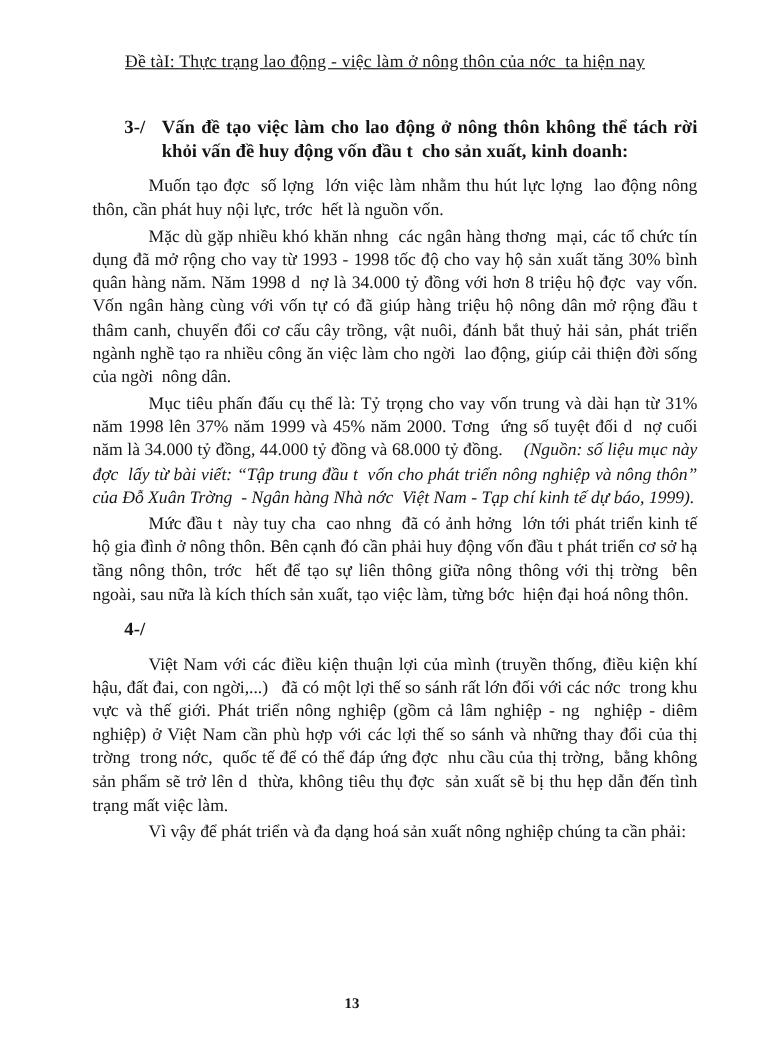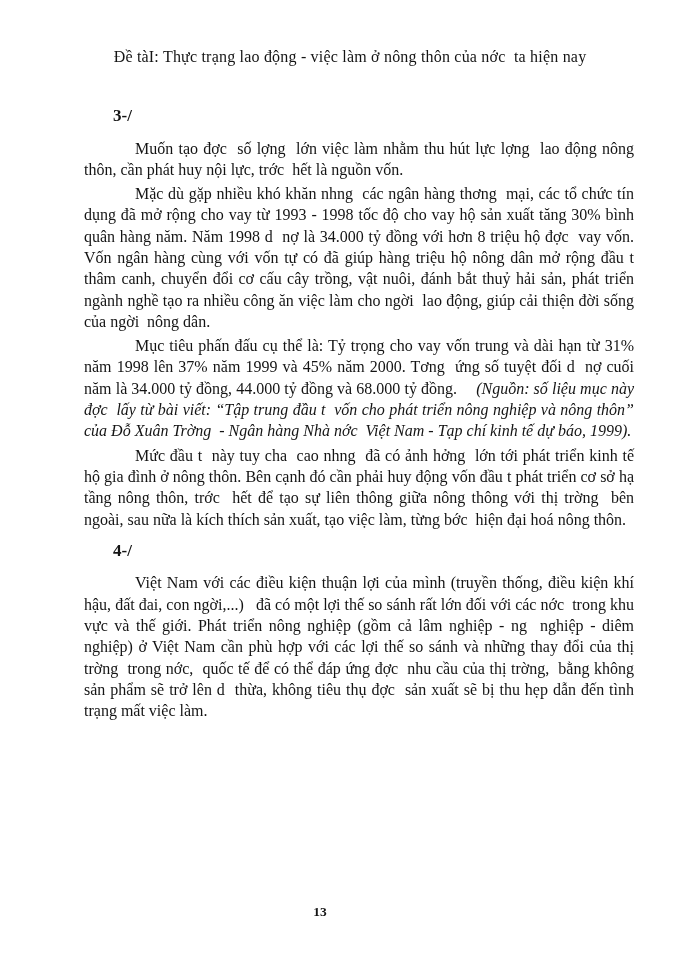--- a/index.html
+++ b/index.html
@@ -19,20 +19,21 @@
   .doc-header {
     position: absolute;
     top: 47px;
     left: 0;
     width: 700px;
     text-align: center;
     font-size: 16px;
     line-height: 20px;
     letter-spacing: 0.2px;
     white-space: pre-wrap;
+    text-decoration: underline;
   }
   .content {
     position: absolute;
     top: 89px;
     left: 84px;
     width: 550px;
   }
   .heading {
     display: flex;
     font-weight: bold;
@@ -78,35 +79,37 @@
 <body>
 
 <div class="page">
 
   <div class="doc-header">Đề tàI: Thực trạng lao động - việc làm ở nông thôn của nớc  ta hiện nay</div>
 
   <div class="content">
 
     <h2 class="heading h3">
       <span class="sec-num">3-/</span>
+      <span class="sec-title">Vấn đề tạo việc làm cho lao động ở nông thôn không thể tách rời khỏi vấn đề huy động vốn đầu t  cho sản xuất, kinh doanh:</span>
     </h2>
 
     <p class="para">Muốn tạo đợc  số lợng  lớn việc làm nhằm thu hút lực lợng  lao động nông thôn, cần phát huy nội lực, trớc  hết là nguồn vốn.</p>
 
 
     <p class="para">Mặc dù gặp nhiều khó khăn nhng  các ngân hàng thơng  mại, các tổ chức tín dụng đã mở rộng cho vay từ 1993 - 1998 tốc độ cho vay hộ sản xuất tăng 30% bình quân hàng năm. Năm 1998 d  nợ là 34.000 tỷ đồng với hơn 8 triệu hộ đợc  vay vốn. Vốn ngân hàng cùng với vốn tự có đã giúp hàng triệu hộ nông dân mở rộng đầu t  thâm canh, chuyển đổi cơ cấu cây trồng, vật nuôi, đánh bắt thuỷ hải sản, phát triển ngành nghề tạo ra nhiều công ăn việc làm cho ngời  lao động, giúp cải thiện đời sống của ngời  nông dân.</p>
 
     <p class="para"><span>Mục tiêu phấn đấu cụ thể là: Tỷ trọng cho vay vốn trung và dài hạn từ 31% năm 1998 lên 37% năm 1999 và 45% năm 2000. Tơng  ứng số tuyệt đối d  nợ cuối năm là 34.000 tỷ đồng, 44.000 tỷ đồng và 68.000 tỷ đồng. </span><span class="src-italic">(Nguồn: số liệu mục này đợc  lấy từ bài viết: “Tập trung đầu t  vốn cho phát triển nông nghiệp và nông thôn” của Đỗ Xuân Trờng  - Ngân hàng Nhà nớc  Việt Nam - Tạp chí kinh tế dự báo, 1999).</span></p>
 
     <p class="para">Mức đầu t  này tuy cha  cao nhng  đã có ảnh hởng  lớn tới phát triển kinh tế hộ gia đình ở nông thôn. Bên cạnh đó cần phải huy động vốn đầu t phát triển cơ sở hạ tầng nông thôn, trớc  hết để tạo sự liên thông giữa nông thông với thị trờng  bên ngoài, sau nữa là kích thích sản xuất, tạo việc làm, từng bớc  hiện đại hoá nông thôn.</p>
 
     <h2 class="heading h4">
       <span class="sec-num">4-/</span>
     </h2>
 
     <p class="para">Việt Nam với các điều kiện thuận lợi của mình (truyền thống, điều kiện khí hậu, đất đai, con ngời,...)   đã có một lợi thế so sánh rất lớn đối với các nớc  trong khu vực và thế giới. Phát triển nông nghiệp (gồm cả lâm nghiệp - ng  nghiệp - diêm nghiệp) ở Việt Nam cần phù hợp với các lợi thế so sánh và những thay đổi của thị trờng  trong nớc,  quốc tế để có thể đáp ứng đợc  nhu cầu của thị trờng,  bằng không sản phẩm sẽ trở lên d  thừa, không tiêu thụ đợc  sản xuất sẽ bị thu hẹp dẫn đến tình trạng mất việc làm.</p>
 
+    <p class="para">Vì vậy để phát triển và đa dạng hoá sản xuất nông nghiệp chúng ta cần phải:</p>
 
   </div>
 
   <div class="page-number">13</div>
 
 </div>
 
 </body></html>

